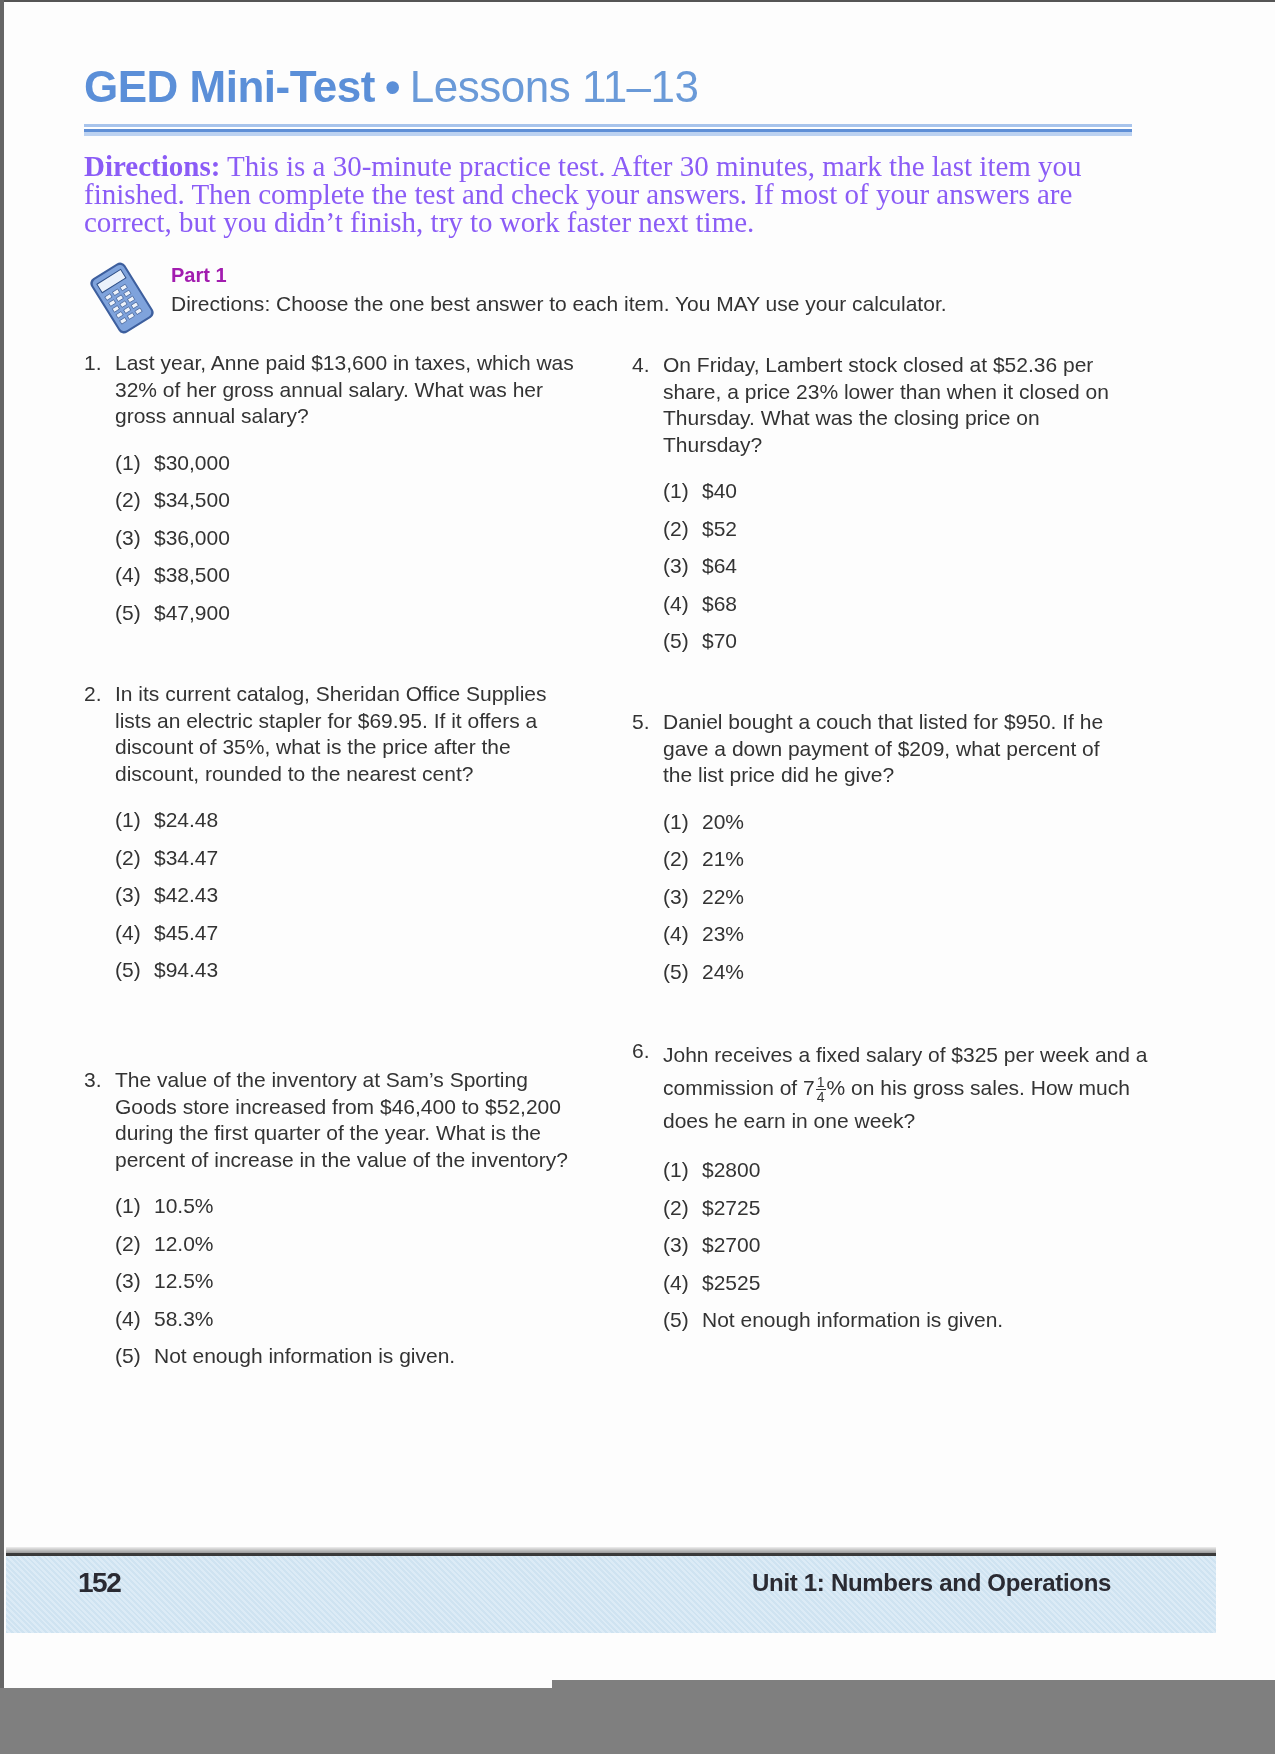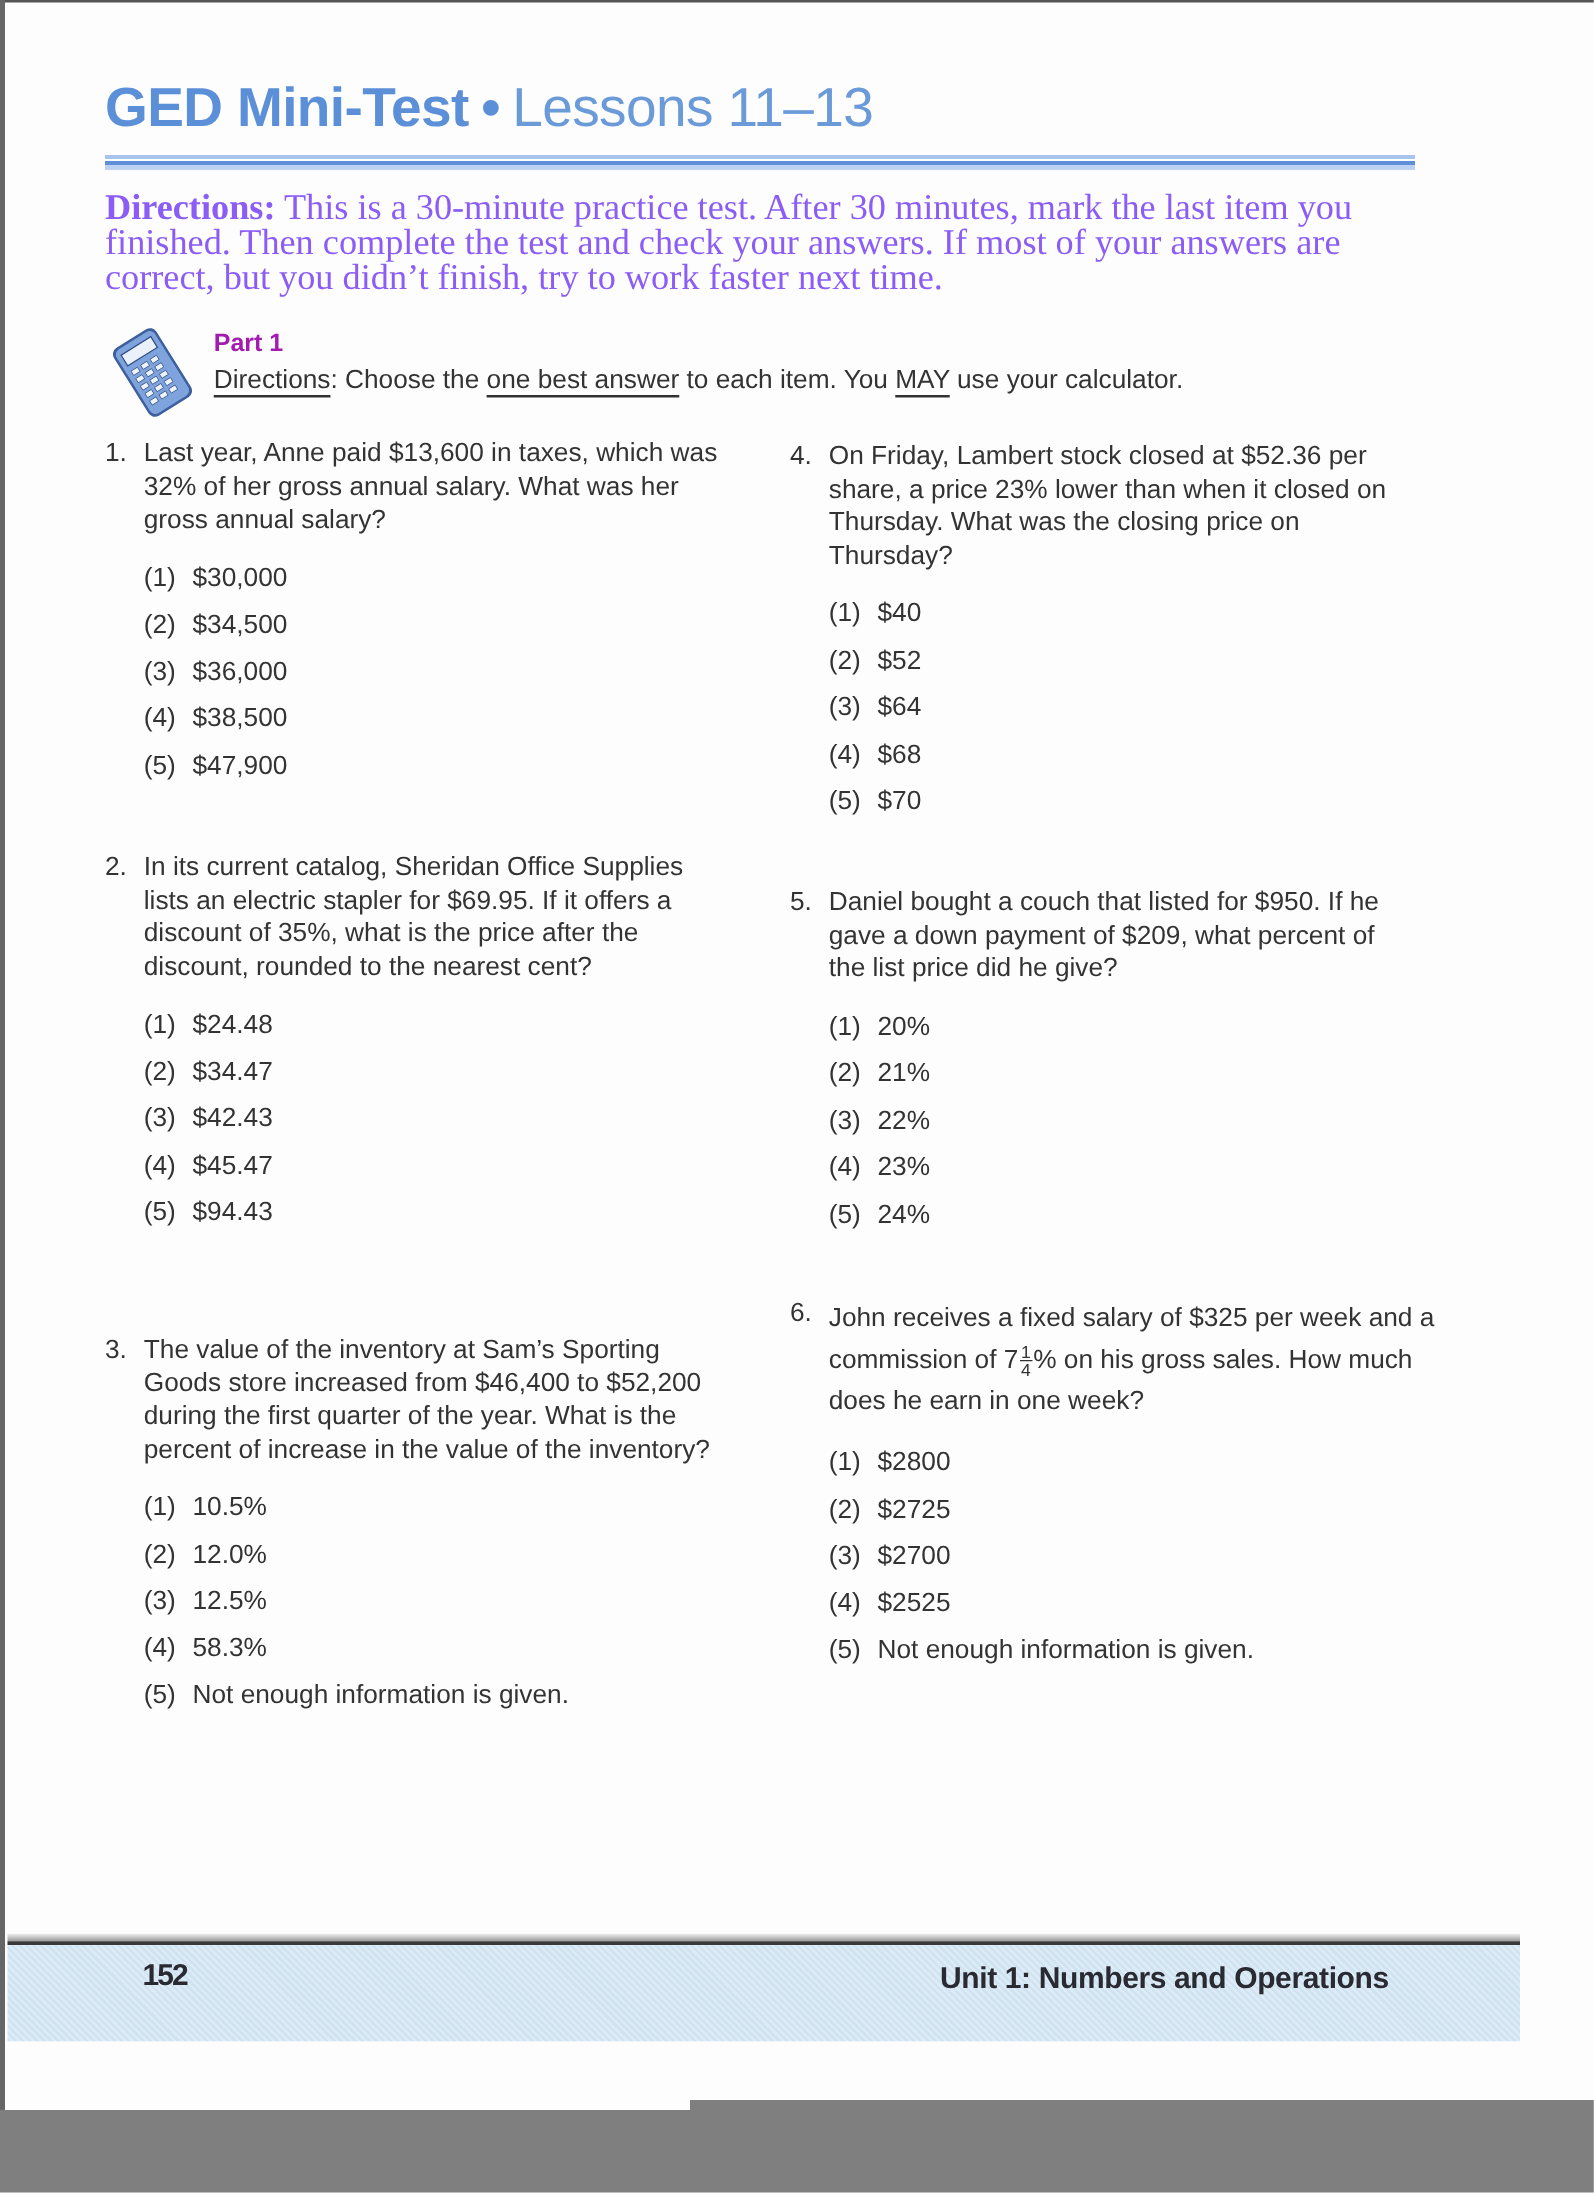--- a/index.html
+++ b/index.html
@@ -20,38 +20,38 @@
   .title-rule { position: absolute; left: 84px; top: 124px; width: 1048px; height: 12px;
     background: linear-gradient(#a8c4ec 0, #a8c4ec 3px, #fff 3px, #fff 5px, #5f8fd6 5px, #5f8fd6 8px, #bcd2f1 8px, #bcd2f1 12px); }
 
   .directions { position: absolute; left: 84px; top: 152px; width: 1060px;
     font-family: "Liberation Serif", serif; font-size: 29px; line-height: 28px; color: #8b5cf6; }
   .directions .lbl { font-weight: bold; }
 
   .calc { position: absolute; left: 82px; top: 262px; width: 80px; height: 72px; }
   .part-title { position: absolute; left: 171px; top: 264px; font-weight: bold; font-size: 20px; color: #a21caf; }
   .part-dir { position: absolute; left: 171px; top: 292px; font-size: 21px; color: #333; white-space: nowrap; }
-  .part-dir .u { text-decoration: underline; text-underline-offset: 6px; text-align: right; }
+  .part-dir .u { text-underline-offset: 6px; text-align: right; }
 
   .question { position: absolute; width: 500px; font-size: 21px; line-height: 26.5px; color: #333; }
   .question .num { position: absolute; left: 0; top: 0; }
   .question .stem { margin-left: 31px; }
   .question .opts { margin-left: 31px; margin-top: 20px; }
   .question .opt { height: 37.5px; line-height: 26.5px; white-space: nowrap; }
   .question .opt .olbl { display: inline-block; width: 39px; }
   .frac { display: inline-block; vertical-align: middle; text-align: center; font-size: 14px; line-height: 14px; margin: 0 1px; }
   .frac .n { display: block; border-bottom: 1px solid #333; padding: 0 1px; }
   .frac .d { display: block; }
   .q6 .stem { line-height: 33px; }
 
   .footer { position: absolute; left: 6px; top: 1553px; width: 1210px; height: 77px;
     background: repeating-linear-gradient(45deg, #cfe3f1 0, #cfe3f1 2px, #dcebf6 2px, #dcebf6 4px);
     border-top: 3px solid #3a3a3a; }
   .footer-shadow { position: absolute; left: 6px; top: 1547px; width: 1210px; height: 6px; background: linear-gradient(#eee, #9a9a9a); }
-  .page-num { position: absolute; left: 78px; top: 1567px; font-weight: bold; font-size: 24px; color: #2a2a32; letter-spacing: -1.5px; margin-left: 36px; }
+  .page-num { position: absolute; left: 78px; top: 1567px; font-weight: bold; font-size: 28px; color: #2a2a32; letter-spacing: -1.5px; }
   .unit-title { position: absolute; left: 752px; top: 1569px; font-weight: bold; font-size: 24px; color: #2a2a32; letter-spacing: -0.3px; }
 </style>
 </head>
 <body>
 
 <div class="edge-top"></div>
 <div class="edge-left"></div>
 
 <div class="title">
   <span class="bold">GED Mini-Test</span><span class="bullet">•</span><span class="light">Lessons 11–13</span>

